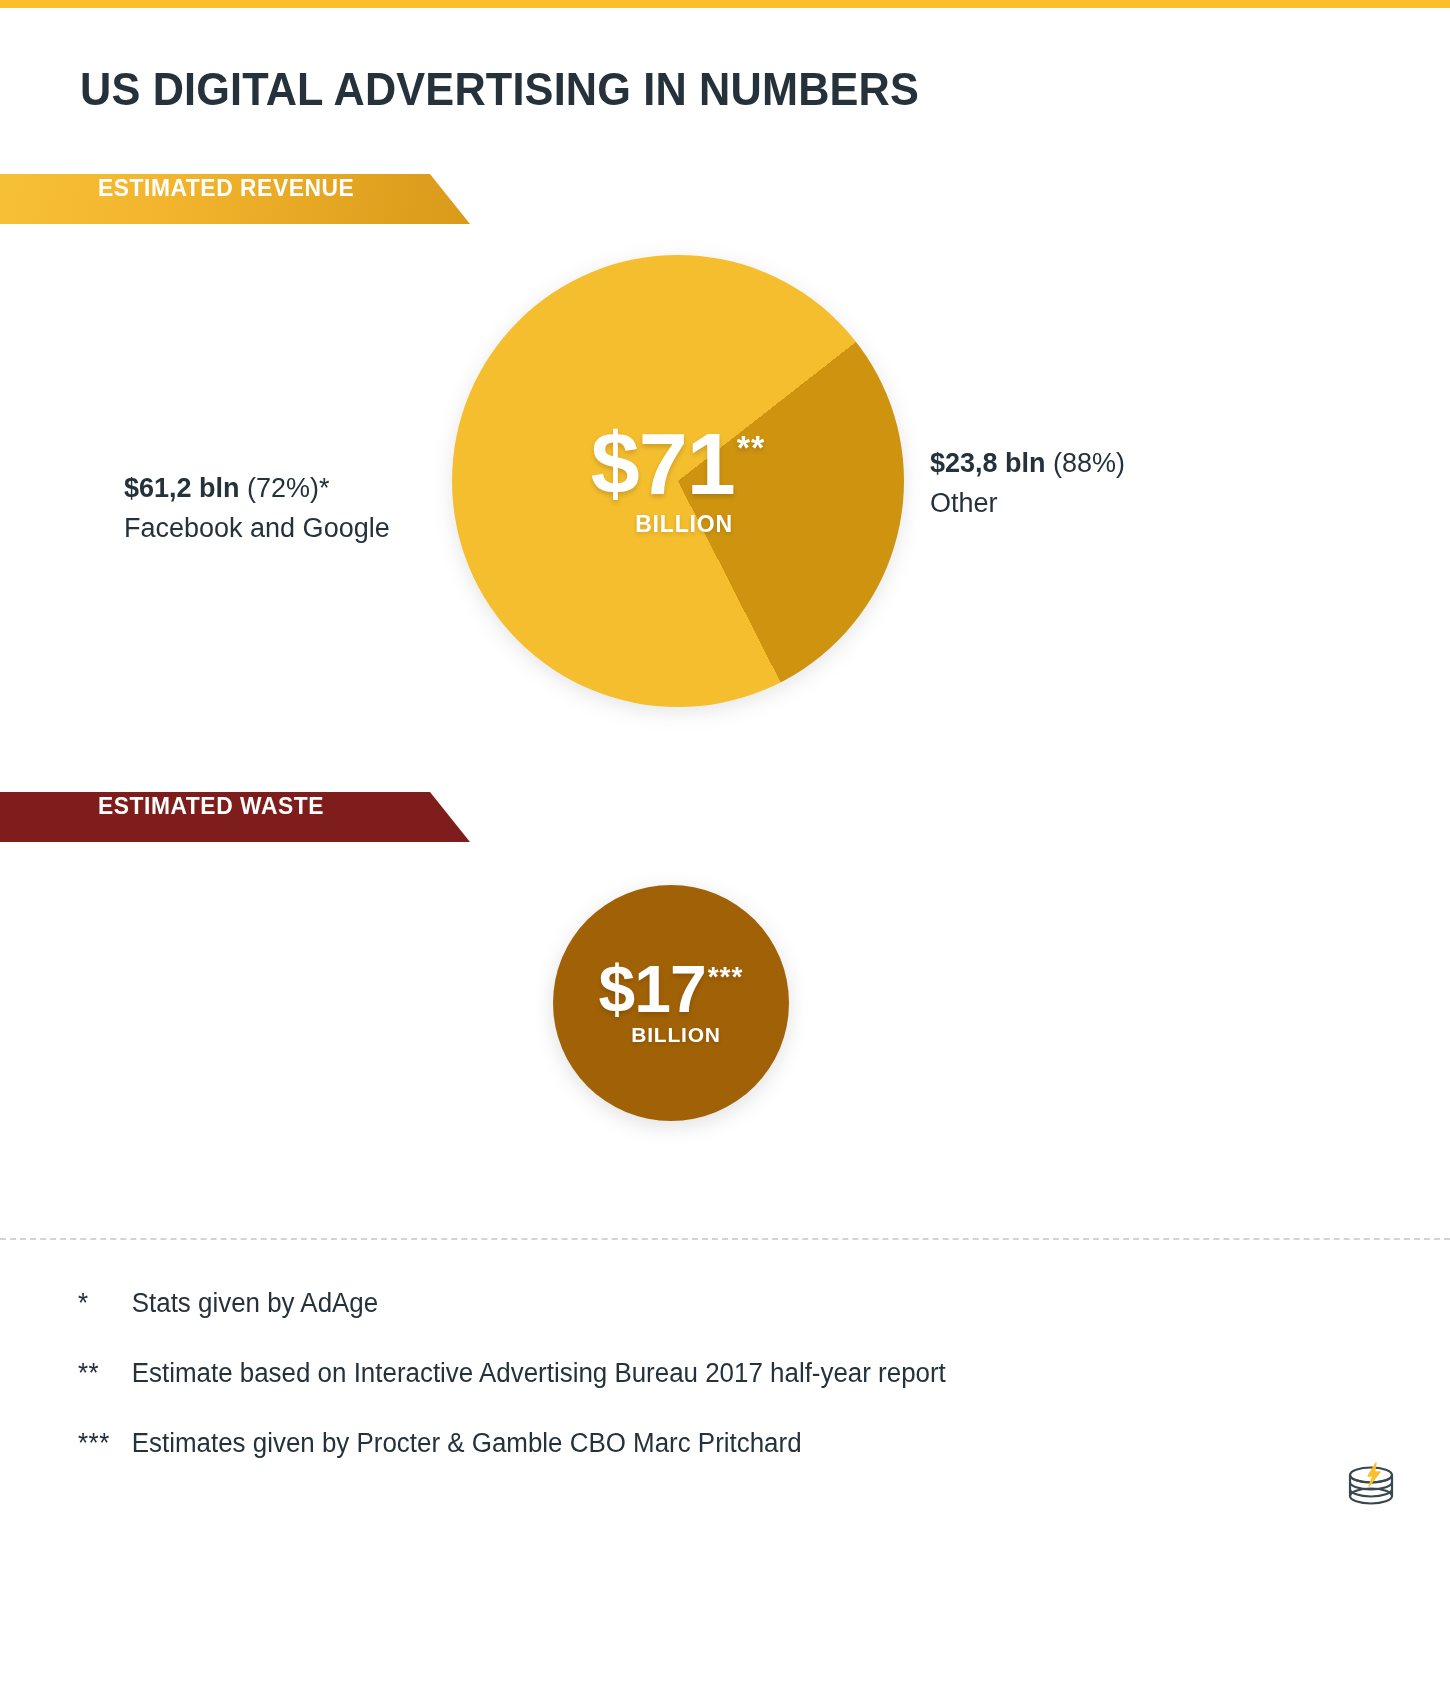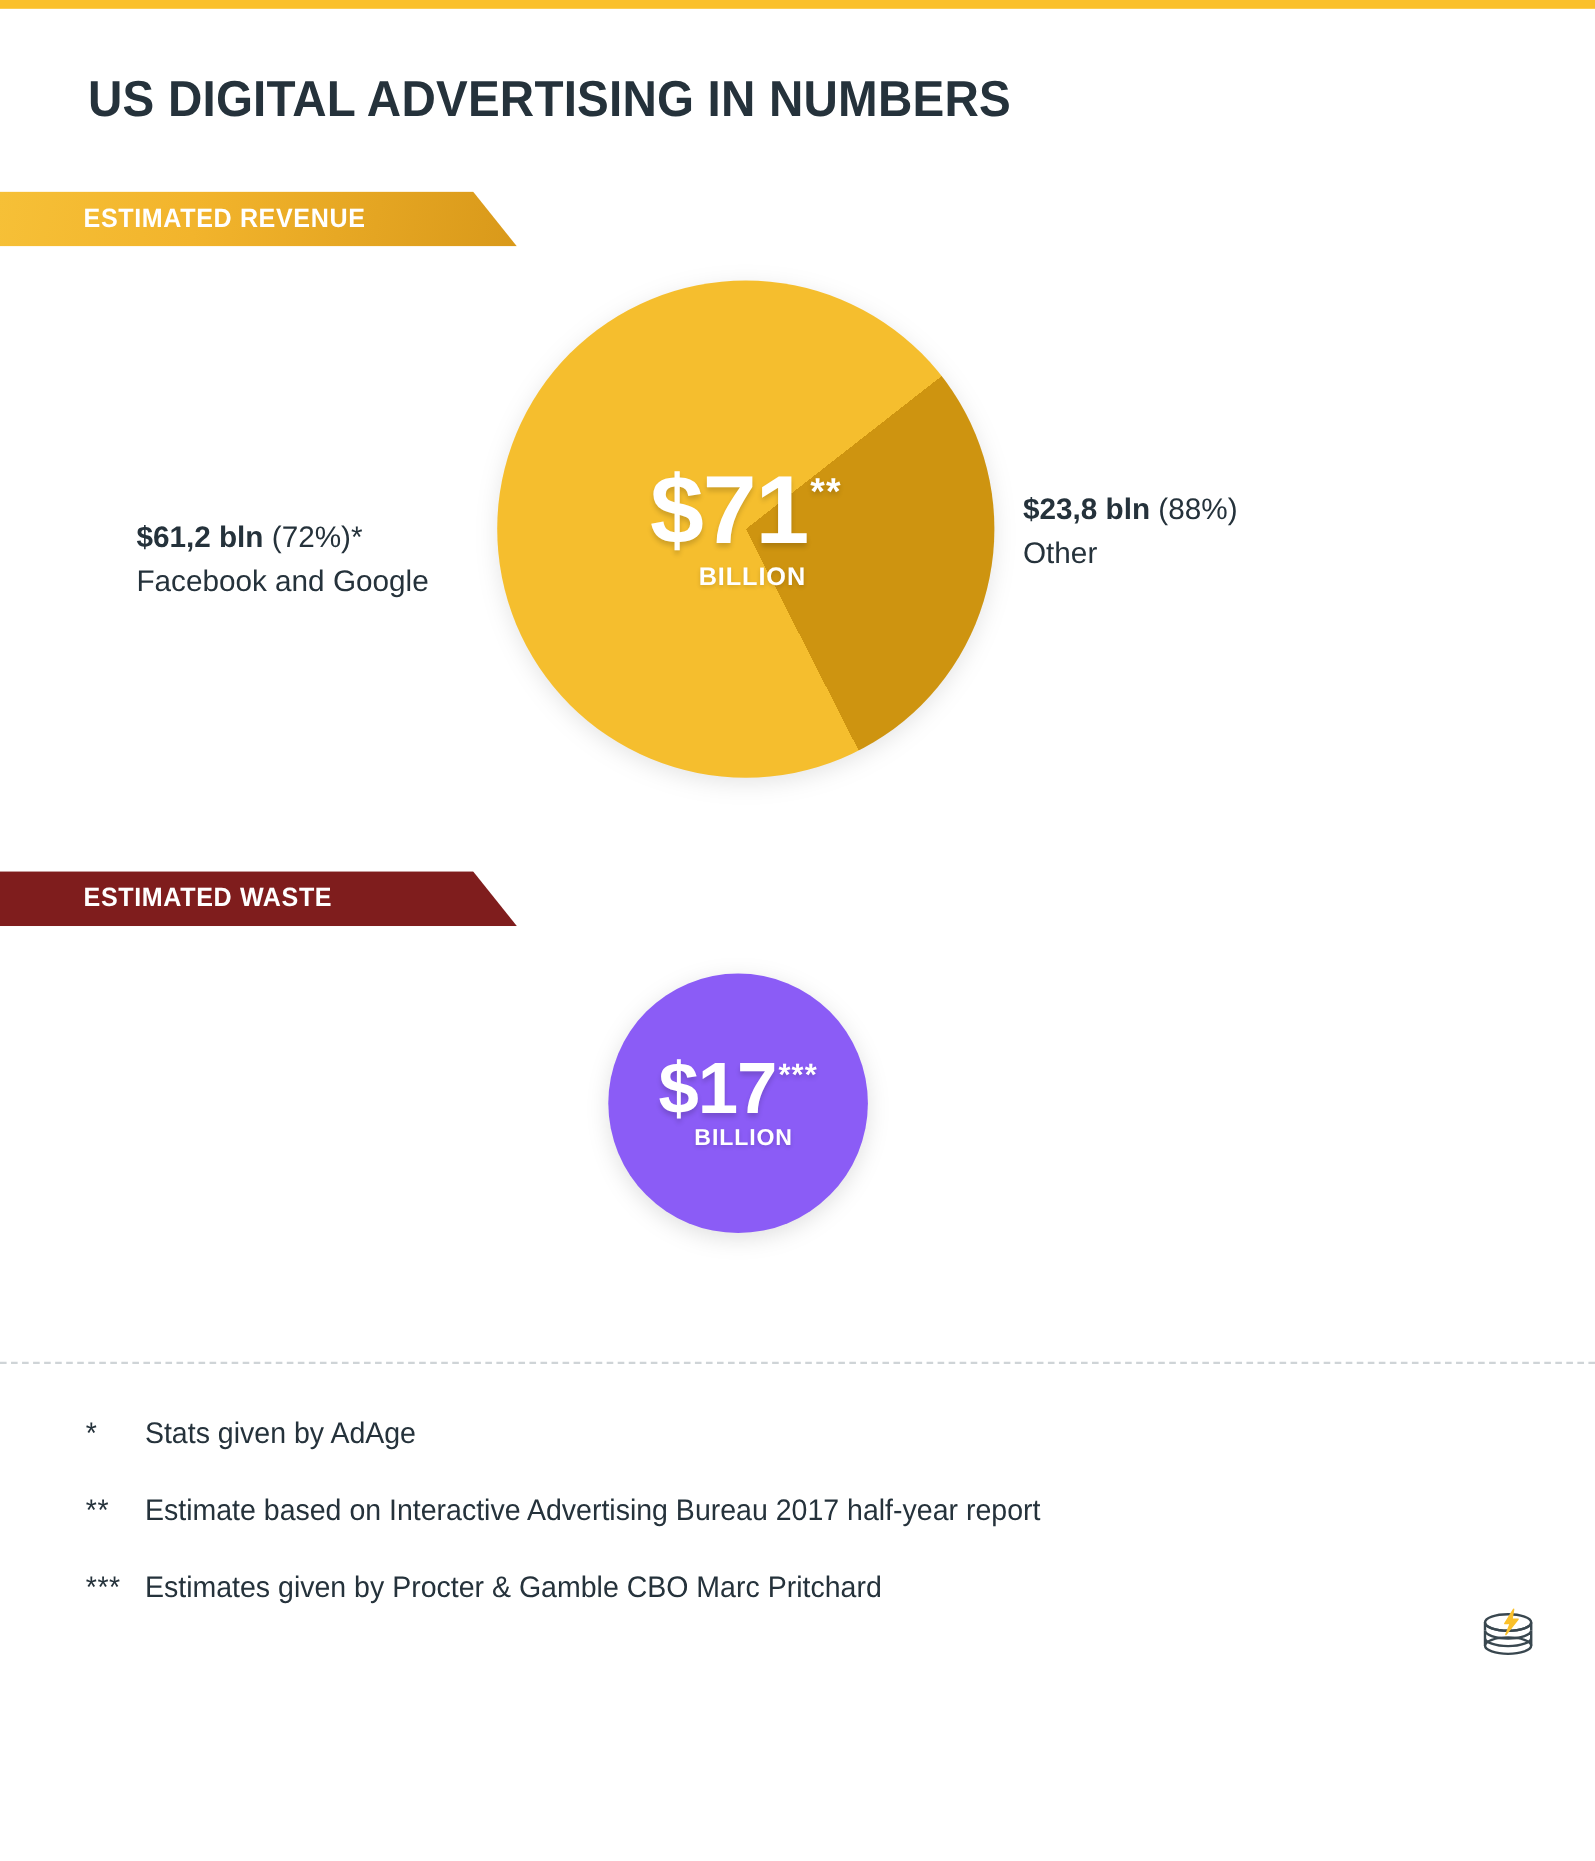--- a/index.html
+++ b/index.html
@@ -43,22 +43,23 @@
     transform-origin: left center;
   }
 
   
   .banner {
     position: absolute;
     left: 0;
     height: 50px;
     width: 470px;
     display: flex;
-    align-items: center;
+    align-items: flex-start;
     clip-path: polygon(0 0, 430px 0, 470px 100%, 0 100%);
+    padding-left: 22px;
   }
   .banner-label {
     color: #ffffff;
     font-size: 24px;
     font-weight: 700;
     letter-spacing: 0.6px;
     padding-left: 80px;
     white-space: nowrap;
     transform: scaleX(0.95);
     transform-origin: left center;
@@ -142,21 +143,21 @@
   #label-right { left: 930px; top: 444px; }
 
   
   #waste-circle {
     position: absolute;
     left: 553px;
     top: 885px;
     width: 236px;
     height: 236px;
     border-radius: 50%;
-    background: #8b5cf6;
+    background: #a16207;
     display: flex;
     flex-direction: column;
     align-items: center;
     justify-content: center;
     filter: drop-shadow(0 5px 10px rgba(0,0,0,0.12));
   }
   #waste-value { font-size: 66px; letter-spacing: -1px; }
   #waste-circle .star-sup { font-size: 28px; margin-top: 4px; }
   #waste-unit { margin-top: 4px; margin-left: 10px; font-size: 21px; }
 

